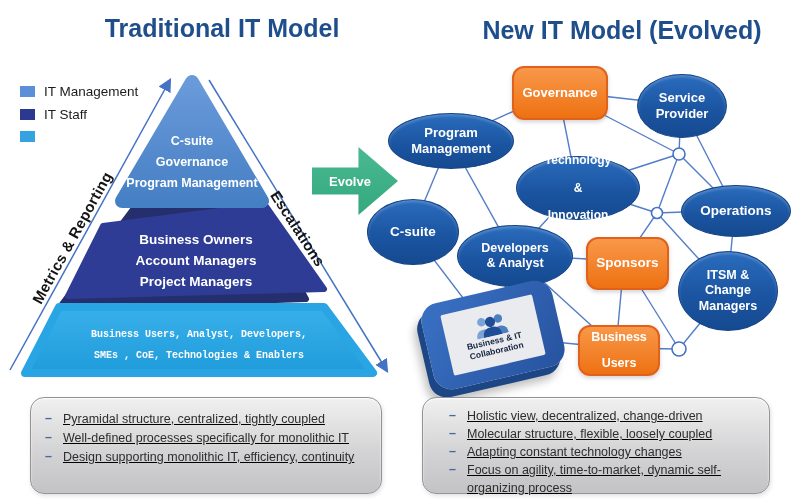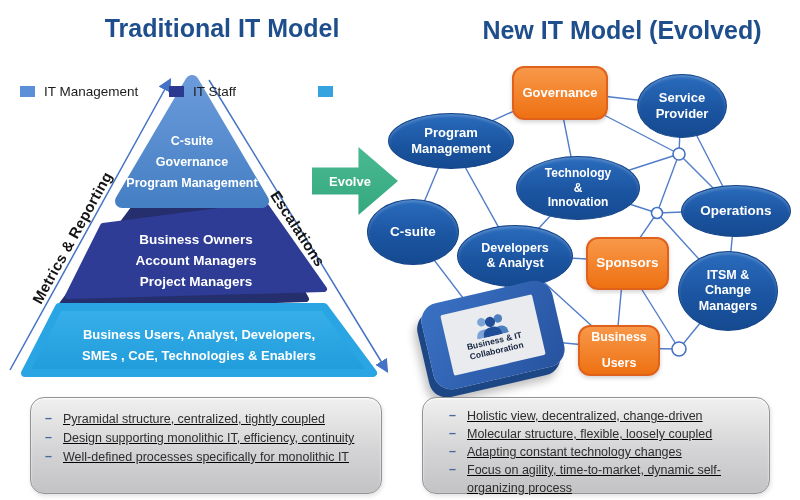--- a/index.html
+++ b/index.html
@@ -5,30 +5,30 @@
   html,body{margin:0;padding:0;background:#fff;}
   .stage{position:relative;width:800px;height:500px;background:#ffffff;overflow:hidden;
          font-family:"Liberation Sans",sans-serif;}
   svg.layer{position:absolute;left:0;top:0;width:800px;height:500px;}
 
   .title{position:absolute;top:14px;font-size:25px;font-weight:bold;color:#1f4e8c;text-align:center;margin-left:22px;}
   .title-left{left:0;width:400px;}
   .title-right{left:400px;width:400px;top:16px;}
 
   
-  .legend{position:absolute;left:20px;top:84px;display:flex;flex-direction:row;gap:7px;}
+  .legend{position:absolute;left:20px;top:84px;display:flex;flex-direction:column;gap:7px;}
   .legend-item{display:flex;gap:9px;align-items:flex-start;font-size:13.5px;color:#1c1c1c;line-height:1.15;}
   .legend-swatch{width:15px;height:11px;margin-top:2px;flex:none;}
   .legend-label{width:118px;}
 
   
   .tier-text{position:absolute;color:#fff;font-weight:bold;text-align:center;}
   .tier-top{left:92px;top:131px;width:200px;font-size:12.5px;line-height:21px;}
   .tier-mid{left:76px;top:229px;width:240px;font-size:13.5px;line-height:21px;}
-  .tier-bot{left:39px;top:324px;width:320px;font-size:13px;line-height:21px;}
+  .tier-bot{left:39px;top:324px;width:320px;font-size:10px;line-height:21px;font-family:Liberation Mono, monospace;}
 
   .rot-label{position:absolute;font-weight:bold;color:#141414;font-size:15px;text-align:center;letter-spacing:.3px;}
   .rot-metrics{left:-13px;top:229px;width:170px;transform:rotate(-61deg);}
   .rot-escal{left:243px;top:220px;width:110px;transform:rotate(57deg);}
 
   
   .evolve{position:absolute;left:312px;top:147px;width:86px;height:68px;
           background:linear-gradient(180deg,#49b992,#35a87e);
           clip-path:polygon(0 30%,54% 30%,54% 0,100% 50%,54% 100%,54% 70%,0 70%);
           display:flex;align-items:center;justify-content:center;}
@@ -38,21 +38,21 @@
   .node{position:absolute;display:flex;flex-direction:column;align-items:center;justify-content:center;
         color:#fff;font-weight:bold;text-align:center;line-height:1.22;}
   .ellipse{border-radius:50%;background:linear-gradient(180deg,#2a6cbd 0%,#1a539f 60%,#154a90 100%);
            border:1px solid #124288;box-shadow:inset 0 2px 3px rgba(255,255,255,.22);}
   .orange{border-radius:12px;background:linear-gradient(180deg,#f8984a 0%,#ee7112 100%);
           border:2px solid #e0611b;box-shadow:0 2px 4px rgba(0,0,0,.18);}
 
   .n-gov{left:512px;top:66px;width:92px;height:50px;font-size:13px;}
   .n-sp{left:637px;top:74px;width:88px;height:62px;font-size:13px;}
   .n-pm{left:388px;top:113px;width:124px;height:54px;font-size:13px;}
-  .n-ti{left:516px;top:156px;width:122px;height:62px;font-size:12px;}
+  .n-ti{left:516px;top:156px;width:122px;height:62px;font-size:12px;gap:13px;}
   .n-ops{left:681px;top:185px;width:108px;height:50px;font-size:13.5px;}
   .n-cs{left:367px;top:199px;width:90px;height:64px;font-size:13.5px;}
   .n-dev{left:457px;top:225px;width:114px;height:60px;font-size:12.5px;}
   .n-spon{left:586px;top:237px;width:79px;height:49px;font-size:13.5px;}
   .n-itsm{left:678px;top:251px;width:98px;height:78px;font-size:12.5px;}
   .n-bu{left:578px;top:325px;width:78px;height:47px;font-size:12.5px;gap:10px;}
 
   
   .collab-tile{position:absolute;left:426px;top:291px;width:134px;height:88px;transform:rotate(-13deg);
                background:linear-gradient(135deg,#3a71c4,#27539f);border-radius:18px;
@@ -222,22 +222,22 @@
         <path d="M23 26 q0-10 9-10 q9 0 9 10 z" fill="#4b7fc0"></path>
         <circle cx="22" cy="9" r="6" fill="#1f4d97"></circle>
         <path d="M11 26 q0-11 11-11 q11 0 11 11 z" fill="#1f4d97"></path>
       </svg>
       <div class="collab-text">Business &amp; IT Collaboration</div>
     </div>
   </div>
 
   <div class="graybox box-left">
     <div class="bullet">Pyramidal structure, centralized, tightly coupled</div>
+    <div class="bullet">Well-defined processes specifically for monolithic IT</div>
     <div class="bullet">Design supporting monolithic IT, efficiency, continuity</div>
-    <div class="bullet">Well-defined processes specifically for monolithic IT</div>
   </div>
   <div class="graybox box-right">
     <div class="bullet">Holistic view, decentralized, change-driven</div>
     <div class="bullet">Molecular structure, flexible, loosely coupled</div>
     <div class="bullet">Adapting constant technology changes</div>
     <div class="bullet">Focus on agility, time-to-market, dynamic self-organizing process</div>
   </div>
 
 </div>
 

